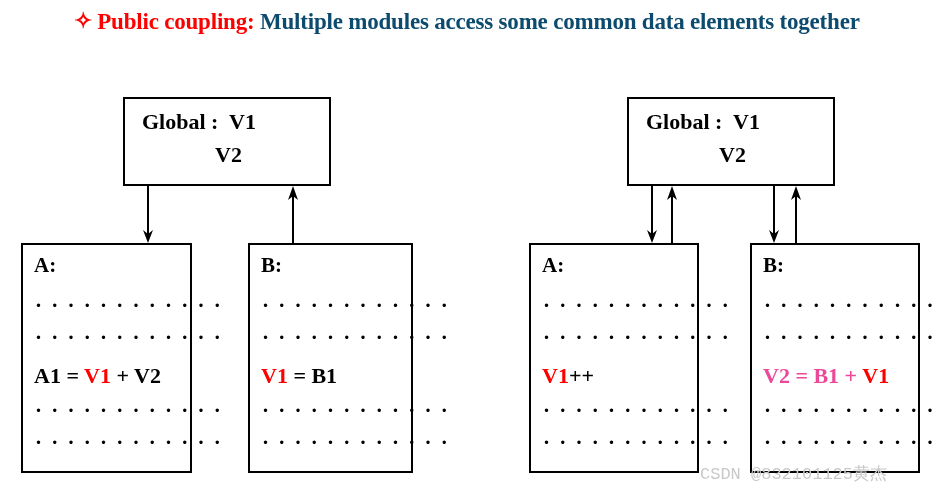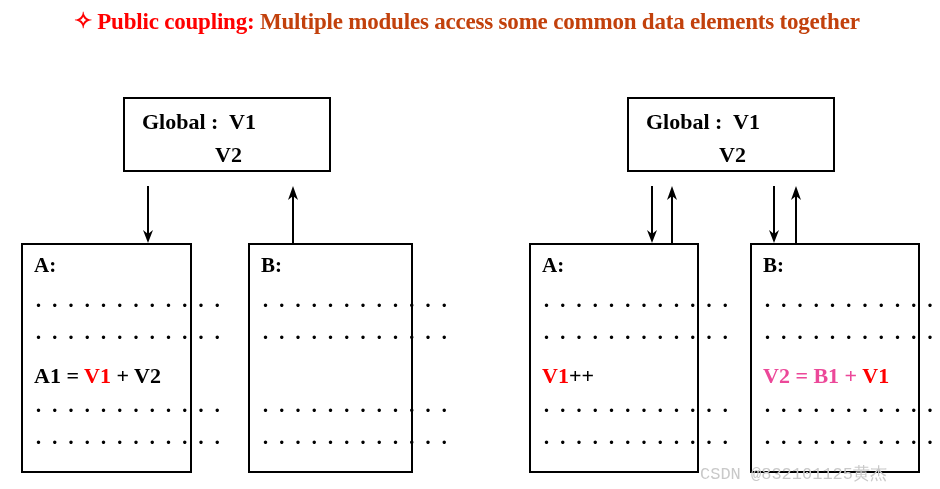--- a/index.html
+++ b/index.html
@@ -33,32 +33,32 @@
     font-size: 22px;
     margin-right: 5px;
     display: inline-block;
     vertical-align: 1px;
   }
   #title .term {
     color: #ff0000;
     margin-top: 24px;
   }
   #title .rest {
-    color: #c2410c;
+    color: #0c4a6e;
   }
 
   
   .box {
     position: absolute;
     border: 2px solid #000000;
     box-sizing: border-box;
     background: #ffffff;
   }
   .global-box {
-    height: 75px;
+    height: 89px;
   }
   .global-line {
     position: absolute;
     font-size: 22px;
     font-weight: bold;
     color: #000000;
     white-space: pre;
   }
   .global-l1 { left: 17px; top: 10px; }
   .global-l2 { left: 90px; top: 43px; }
@@ -144,20 +144,21 @@
     <div class="dots d2">· · · · · · · · · · · ·</div>
     <div class="code"><span style="color: rgb(0, 0, 0);">A1 = </span><span style="color: rgb(255, 0, 0);">V1</span><span style="color: rgb(0, 0, 0);"> + V2</span></div>
     <div class="dots d3">· · · · · · · · · · · ·</div>
     <div class="dots d4">· · · · · · · · · · · ·</div>
   </div>
 
   <div class="box module-box" style="left:248px; top:243px; width:165px;">
     <div class="mod-label">B:</div>
     <div class="dots d1">· · · · · · · · · · · ·</div>
     <div class="dots d2">· · · · · · · · · · · ·</div>
+    <div class="code"><span style="color: rgb(255, 0, 0);">V1</span><span style="color: rgb(0, 0, 0);"> = B1</span></div>
     <div class="dots d3">· · · · · · · · · · · ·</div>
     <div class="dots d4">· · · · · · · · · · · ·</div>
   </div>
 
   <div class="box global-box" style="left:627px; top:97px; width:208px;">
     <div class="global-line global-l1">Global :  V1</div>
     <div class="global-line global-l2">V2</div>
   </div>
 
   <svg class="arrow" style="left:643px; top:186px;" width="18" height="58" viewBox="0 0 18 58">

